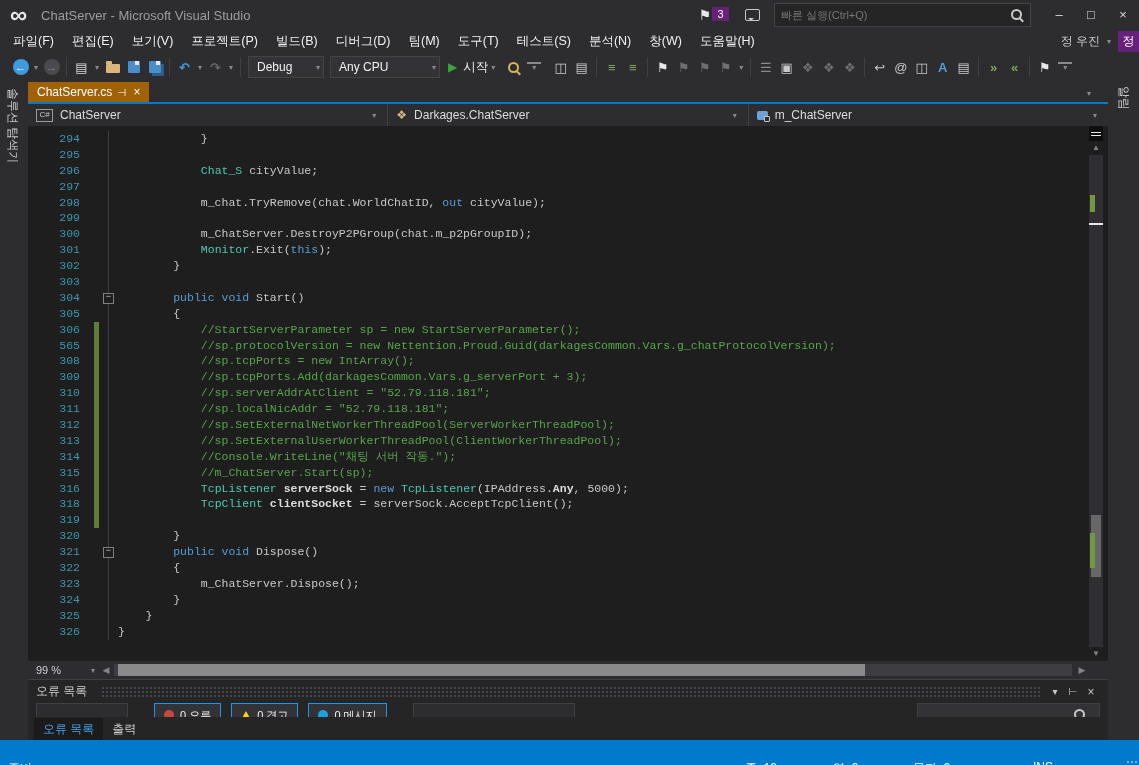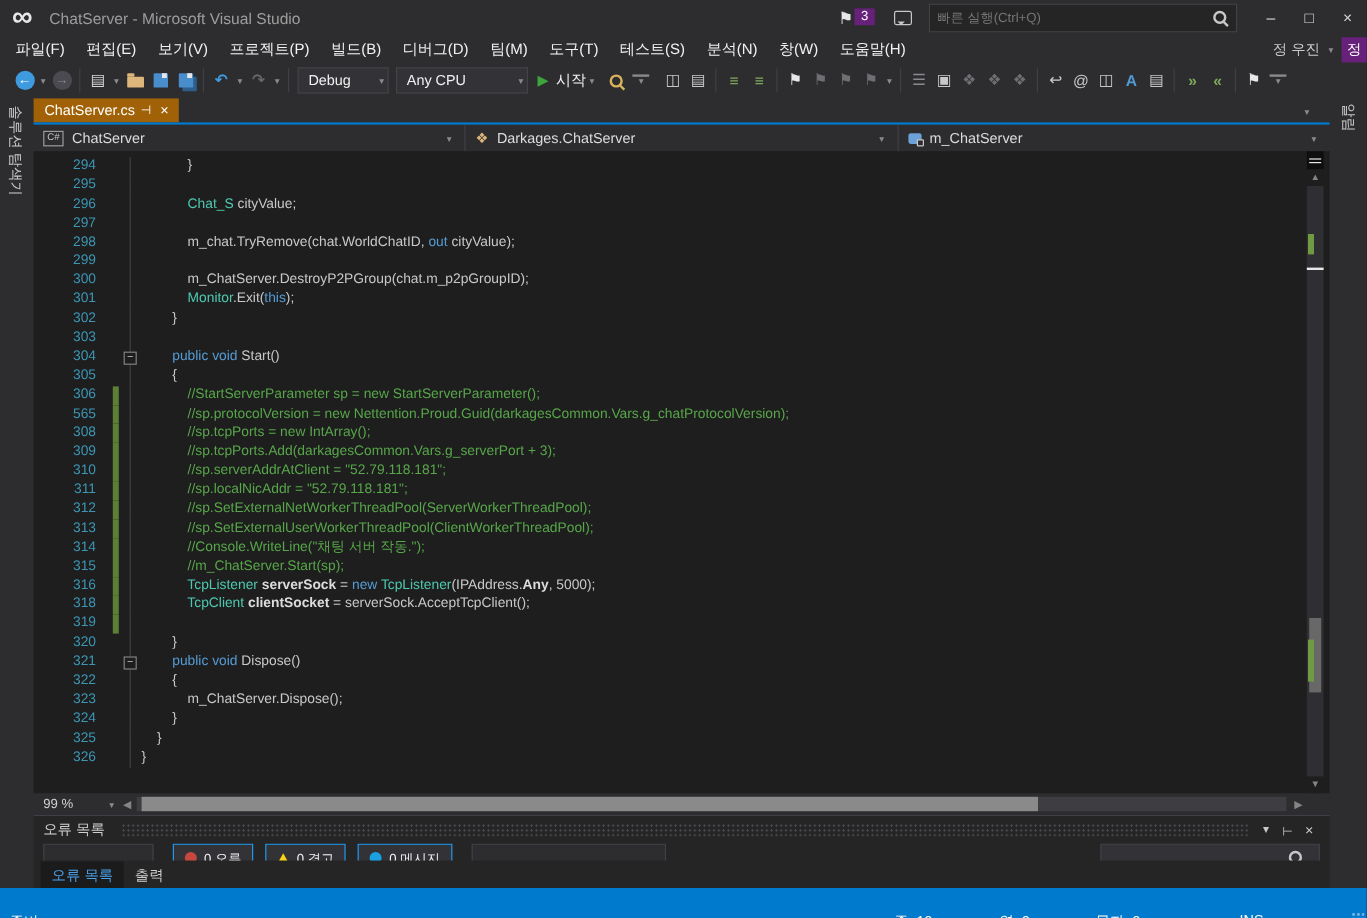--- a/index.html
+++ b/index.html
@@ -61,21 +61,21 @@
   .navdrop{flex:1;display:flex;align-items:center;padding:0 8px;border-right:1px solid #3F3F46;font-size:12px;color:#DCDCDC;min-width:0}
   .navdrop .nlabel{margin-left:7px;white-space:nowrap}
   .navdrop .caret{margin-left:auto}
   .ic-cs{width:15px;height:11px;border:1px solid #9B9B9B;color:#C8C8C8;font-size:8px;line-height:10px;text-align:center;flex:none}
   .ic-class{color:#DCB67A;font-size:12px;flex:none}
   .ic-field{width:11px;height:9px;background:#6CA2D8;border-radius:2px;position:relative;flex:none}
   .ic-field::after{content:"";position:absolute;right:-2px;bottom:-2px;width:4px;height:4px;border:1px solid #C8C8C8;border-radius:1px;background:#2D2D30}
   
   .editor{flex:1;position:relative;background:#1E1E1E;overflow:hidden}
   .code{position:absolute;top:5px;left:0;right:20px}
-  .row{display:flex;height:15.9px;line-height:15.9px;font-family:Liberation Sans, sans-serif;font-size:11.5px;white-space:pre}
+  .row{display:flex;height:15.9px;line-height:15.9px;font-family:Liberation Mono, monospace;font-size:11.5px;white-space:pre}
   .ln{width:52px;text-align:right;color:#3C96B4;flex:none}
   .chg{width:5px;margin-left:14px;flex:none}
   .chg.on{background:#5C7E35}
   .out{width:19px;position:relative;flex:none}
   .out::before{content:"";position:absolute;left:9px;top:0;bottom:0;width:1px;background:#3F3F46}
   .fold{position:absolute;left:4px;top:3px;width:9px;height:9px;background:#1E1E1E;border:1px solid #808080;color:#C8C8C8;font-size:9px;line-height:7px;text-align:center;z-index:2}
   .ct{flex:1;min-width:0}
   .tok-kw{color:#569CD6}.tok-ty{color:#4EC9B0}.tok-cm{color:#57A64A}.tok-pl{color:#C8C8C8}
   .tok-plb{color:#DCDCDC;font-weight:bold}
   .vscroll{position:absolute;top:0;bottom:0;right:5px;width:14px;background:#1E1E1E}
@@ -93,21 +93,21 @@
   .harrow{width:16px;text-align:center;color:#848484;font-size:9px;flex:none}
   .htrack{flex:1;height:12px;background:#3E3E42;position:relative;margin-right:2px}
   .hthumb{position:absolute;left:4px;top:0;bottom:0;width:78%;background:#8A8A8A}
   .hcorner{width:18px;height:18px;flex:none}
   
   .panel{height:60px;background:#252526;display:flex;flex-direction:column;border-top:1px solid #3F3F46}
   .ptitle{height:23px;display:flex;align-items:center;padding:0 8px}
   .ptitle .label{font-size:12px;color:#D0D0D0;margin-right:8px;white-space:nowrap}
   .pdots{flex:1;height:11px;background-image:radial-gradient(#46464C 1px,transparent 1px);background-size:4px 4px;margin:0 6px}
   .picon{width:18px;text-align:center;color:#C8C8C8;font-size:10px}
-  .pcontent{height:14px;overflow:hidden;display:flex;align-items:flex-start;padding:0 8px;gap:16px}
+  .pcontent{height:14px;overflow:hidden;display:flex;align-items:flex-start;padding:0 8px;gap:26px}
   .fbox{height:22px;width:90px;border:1px solid #3F3F46;background:#2D2D30;flex:none}
   .fbtn{height:22px;border:1px solid #1C97EA;background:#333337;display:flex;align-items:center;gap:6px;padding:0 9px;font-size:11px;color:#F1F1F1;flex:none}
   .ic-err{width:10px;height:10px;border-radius:50%;background:#C84840}
   .ic-warn{width:0;height:0;border-left:5px solid transparent;border-right:5px solid transparent;border-bottom:9px solid #FCD116}
   .ic-msg{width:10px;height:10px;border-radius:50%;background:#1BA1E2}
   .psearch{margin-left:auto;width:175px;height:22px;border:1px solid #3F3F46;background:#333337;display:flex;align-items:center;justify-content:flex-end;padding-right:6px;flex:none}
   .ptabs{height:23px;display:flex;align-items:center;padding-left:6px}
   .ptab{padding:0 9px;font-size:12px;line-height:22px}
   .ptab.active{color:#4BA0E8;background:#1B1B1C}
   .ptab.inactive{color:#D0D0D0}

